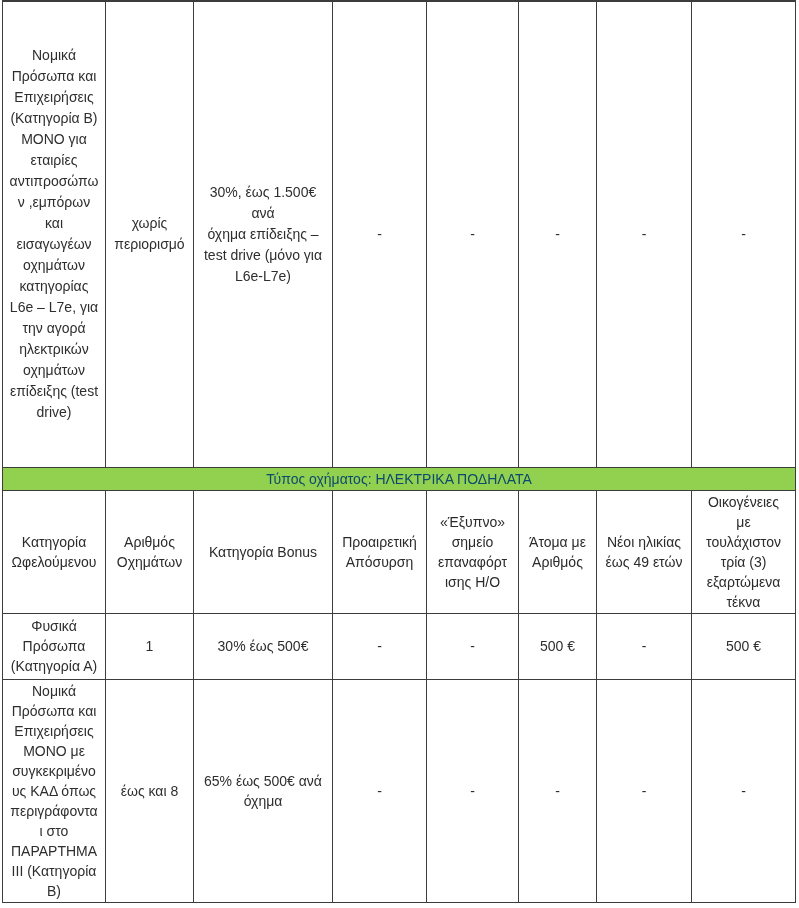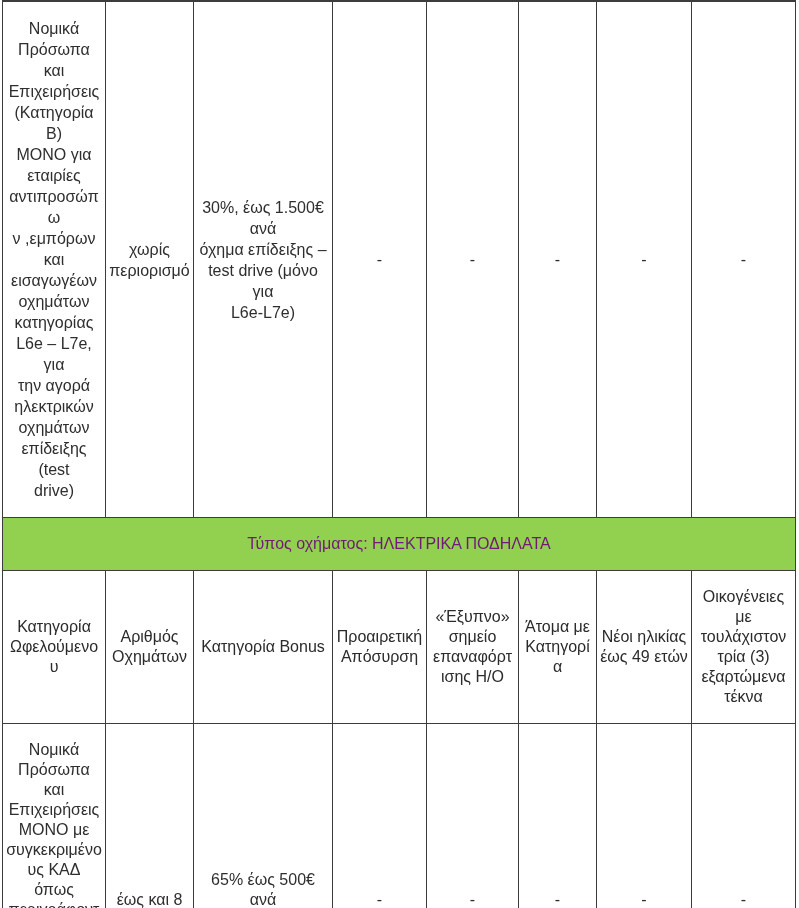--- a/index.html
+++ b/index.html
@@ -15,43 +15,43 @@
     table-layout: fixed;
     width: 794px;
     margin-left: 2px;
     margin-top: 0;
   }
   table.subsidy td, table.subsidy th {
     border: 1px solid #3c3c3c;
     vertical-align: middle;
     text-align: center;
     white-space: pre-line;
-    font-size: 16px;
+    font-size: 14px;
     line-height: 20px;
     font-weight: normal;
-    padding: 16px 3px;
+    padding: 1px 3px;
     overflow: hidden;
     word-wrap: break-word;
   }
   tr.r-top { height: 466px; }
   tr.r-band { height: 22px; }
   tr.r-head { height: 121px; }
   tr.r-d1 { height: 66px; }
   tr.r-d2 { height: 217px; }
   td.v-top {
     vertical-align: top;
     text-align: left;
     line-height: 21.5px;
     padding: 2px 4px;
   }
   tr.r-top td { line-height: 21px; }
   td.band {
     background: #92d050;
     font-weight: bold;
-    color: #701a75;
+    color: #0c4a6e;
     font-size: 15px;
     line-height: 18px;
     border-top: 2px solid #3c3c3c;
   }
   tr.r-head th {
     font-weight: normal;
     color: #2b2b2b;
   }
   tr.r-top { border-top: 2px solid #3c3c3c; }
 </style>
@@ -113,31 +113,43 @@
     <th>Αριθμός
 Οχημάτων</th>
     <th>Κατηγορία Bonus</th>
     <th>Προαιρετική
 Απόσυρση</th>
     <th>«Έξυπνο»
 σημείο
 επαναφόρτ
 ισης Η/Ο</th>
     <th>Άτομα με
-Κατηγορία</th>
+Αριθμός</th>
     <th>Νέοι ηλικίας
 έως 49 ετών</th>
     <th>Οικογένειες
 με
 τουλάχιστον
 τρία (3)
 εξαρτώμενα
 τέκνα</th>
   </tr>
 
+  <tr class="r-d1">
+    <td>Φυσικά
+Πρόσωπα
+(Κατηγορία Α)</td>
+    <td>1</td>
+    <td>30% έως 500€</td>
+    <td>-</td>
+    <td>-</td>
+    <td>500 €</td>
+    <td>-</td>
+    <td>500 €</td>
+  </tr>
 
   <tr class="r-d2">
     <td>Νομικά
 Πρόσωπα και
 Επιχειρήσεις
 ΜΟΝΟ με
 συγκεκριμένο
 υς ΚΑΔ όπως
 περιγράφοντα
 ι στο

